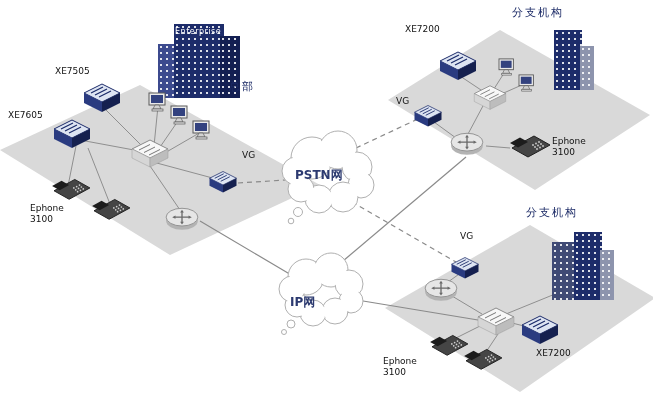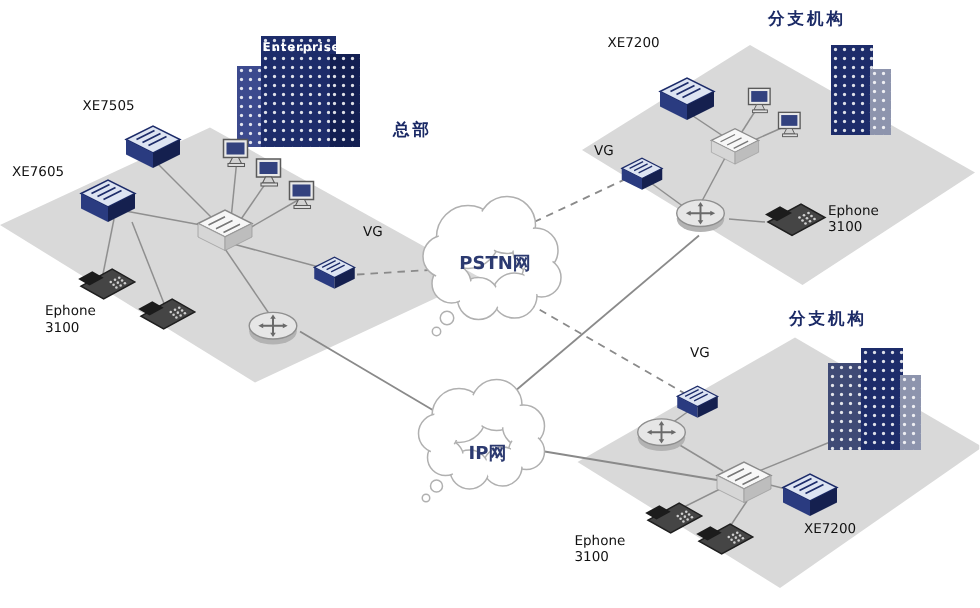--- a/index.html
+++ b/index.html
@@ -3,29 +3,29 @@
 <meta charset="utf-8">
 <style>
   html,body{margin:0;padding:0;background:#fff}
   #canvas{
     position:relative;width:653px;height:405px;background:#fff;
     font-family:"DejaVu Sans","Liberation Sans",sans-serif;overflow:hidden
   }
   .bg{position:absolute;left:0;top:0}
   .dev{position:absolute}
   .lbl{position:absolute;font-size:9px;color:#111;line-height:1.2;white-space:pre-line}
-  .lbl.site{font-size:11px;font-weight:bold;color:#1b2a66;letter-spacing:2px}
-  .lbl.cloud{font-size:12px;font-weight:bold;color:#2c3a70;text-align:center;width:70px}
+  .lbl.site{font-size:11px;font-weight:normal;color:#1b2a66;letter-spacing:2px}
+  .lbl.cloud{font-size:12px;font-weight:bold;color:#2c3a70;text-align:left;width:70px}
   .bld{position:absolute}
   .tower{
     position:absolute;
     background-image:radial-gradient(circle, rgba(255,255,255,.85) .8px, transparent 1.4px);
     background-size:6px 6px;
   }
-  .bld .name{position:absolute;color:#fff;font-weight:bold;font-size:8px;letter-spacing:.5px;white-space:nowrap}
+  .bld .name{position:absolute;color:#fff;font-weight:normal;font-size:8px;letter-spacing:.5px;white-space:nowrap}
 </style>
 </head>
 <body>
 
 <svg width="0" height="0" style="position:absolute" aria-hidden="true">
   <defs>
     <symbol id="sym-bluebox" viewBox="0 0 40 32">
       <polygon points="2,11 20,2 38,11 20,20" fill="#dde4f2" stroke="#1d2c6a" stroke-width="1"></polygon>
       <path d="M9,11 L21,5 M13,13 L25,7 M17,15 L29,9" stroke="#1d2c6a" stroke-width="1.2" fill="none"></path>
       <polygon points="2,11 20,20 20,30 2,21" fill="#2a3b80"></polygon>
@@ -165,21 +165,21 @@
     </g>
   </svg>
 
   <div class="bld" style="left:158px;top:18px;width:86px;height:82px">
     <div class="tower" style="left:0;top:26px;width:20px;height:54px;background-color:#3c4a8e"></div>
     <div class="tower" style="left:16px;top:6px;width:50px;height:74px;background-color:#1d2c6a"></div>
     <div class="tower" style="left:62px;top:18px;width:20px;height:62px;background-color:#131f52"></div>
     <div class="name" style="left:17px;top:9px">Enterprise</div>
   </div>
 
-  <div class="lbl site" style="left:262px;top:80px">总部</div>
+  <div class="lbl site" style="left:229px;top:80px">总部</div>
 
   <svg class="dev" style="left:82px;top:82px;width:40px;height:32px">
       <use href="#sym-bluebox" xlink:href="#sym-bluebox"></use>
     </svg>
   <div class="lbl" style="left:55px;top:66px">XE7505</div>
 
   <svg class="dev" style="left:52px;top:118px;width:40px;height:32px">
       <use href="#sym-bluebox" xlink:href="#sym-bluebox"></use>
     </svg>
   <div class="lbl" style="left:8px;top:110px">XE7605</div>

